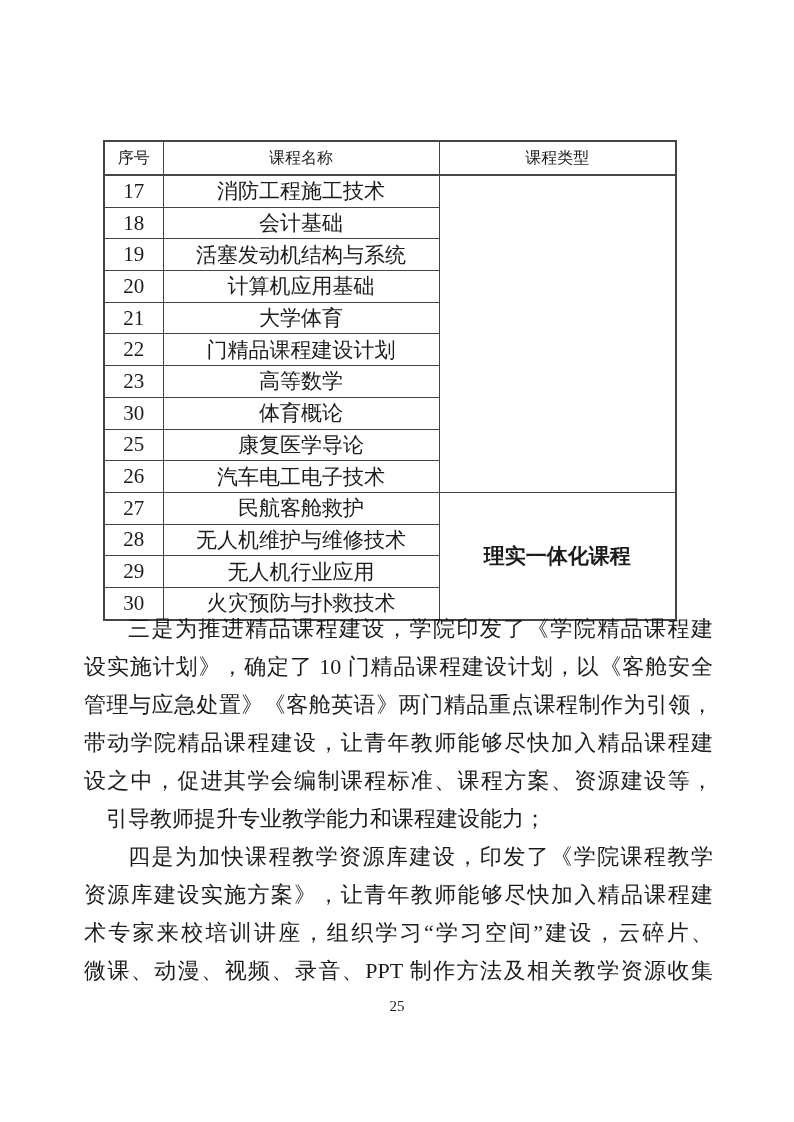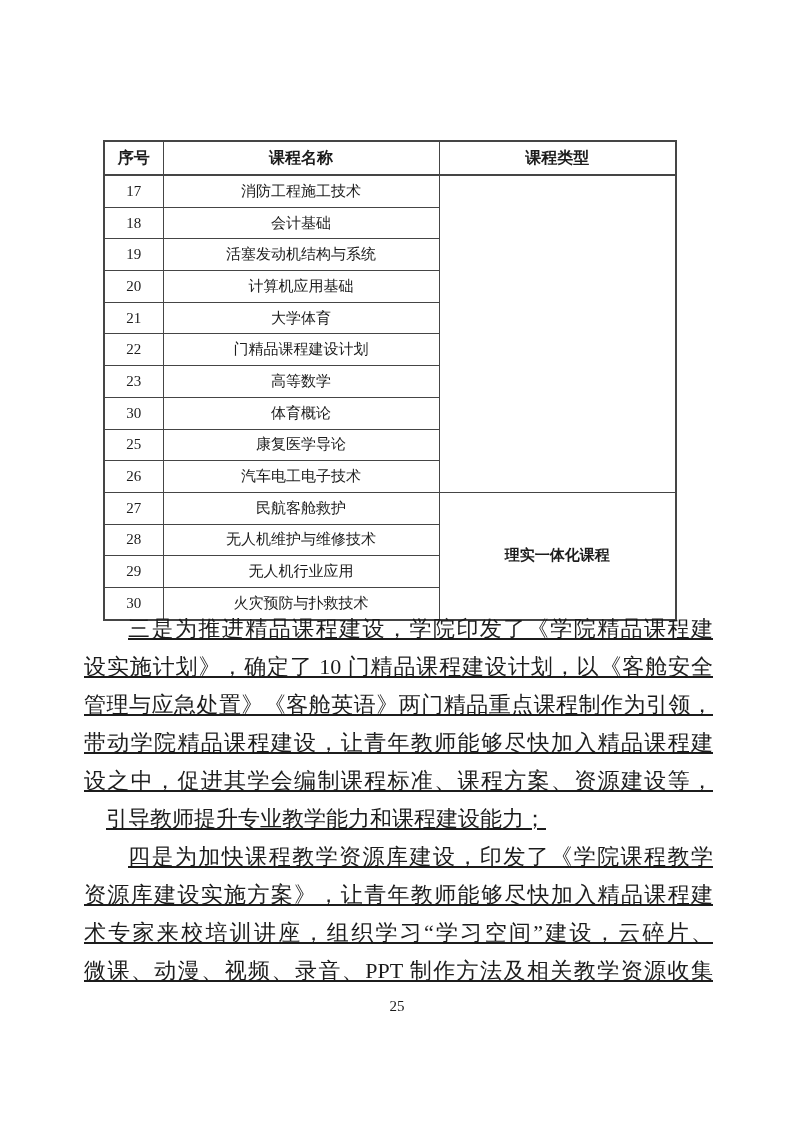--- a/index.html
+++ b/index.html
@@ -31,47 +31,46 @@
   table.course-table td {
     border: 1px solid #454545;
     padding: 0;
     text-align: center;
     vertical-align: middle;
     overflow: hidden;
   }
   table.course-table thead th {
     height: 32px;
     font-size: 16px;
-    font-weight: bold;
+    font-weight: normal;
     border-bottom: 2px solid #454545;
   }
   table.course-table tbody td {
     height: 30.7px;
-    font-size: 15px;
+    font-size: 21px;
     font-weight: normal;
   }
   td.num-cell {
     font-size: 15px;
   }
   td.type-cell {
     font-size: 16px;
     border-radius: 32px;
   }
   td.type-cell.bold {
     font-weight: bold;
   }
 
   
   .bodytext {
     position: absolute;
     left: 84px;
     top: 610px;
     width: 629px;
     font-size: 22px;
-    text-decoration: underline;
   }
   .line {
     line-height: 38px;
     height: 38px;
     text-align: justify;
     text-align-last: justify;
     white-space: nowrap;
   }
   .line.first {
     padding-left: 44px;

